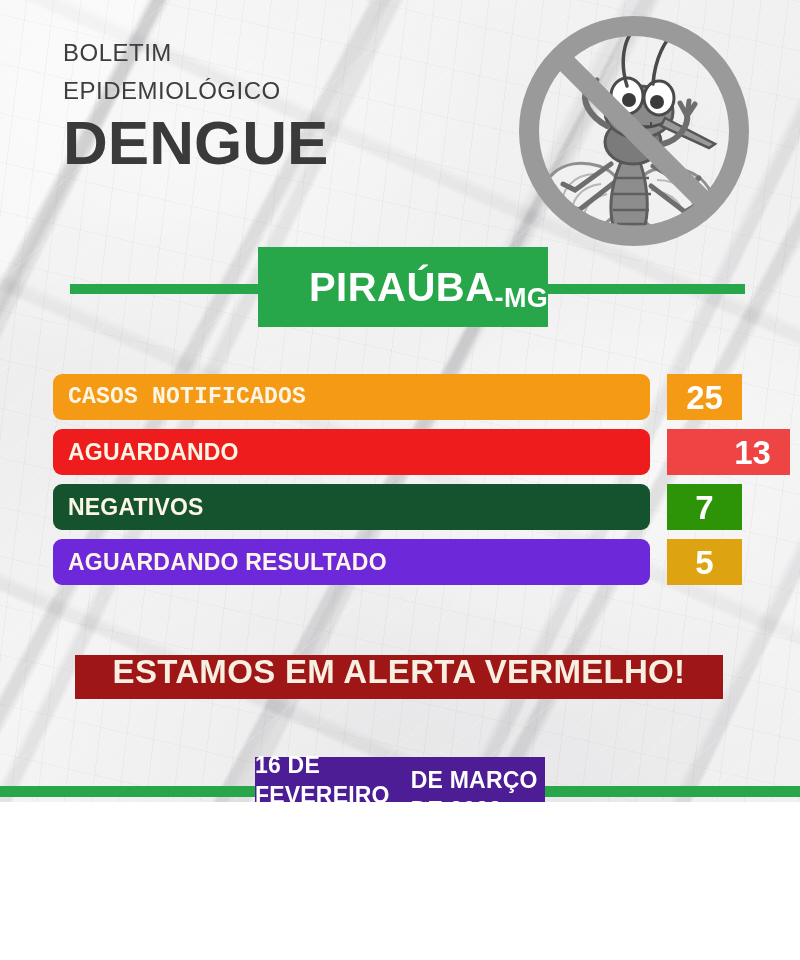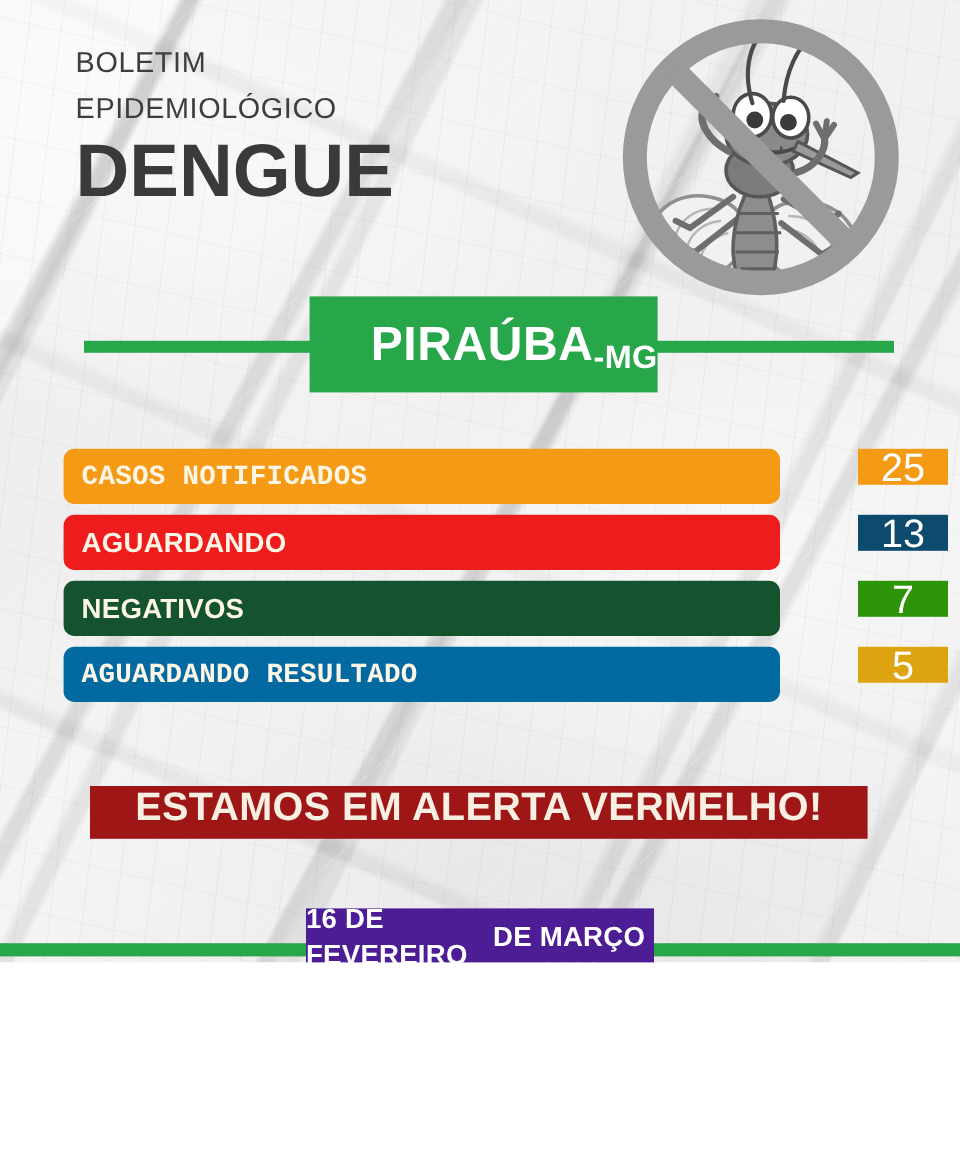--- a/index.html
+++ b/index.html
@@ -56,23 +56,23 @@
   #city-uf{color:#ffffff;font-size:27px;font-weight:800;letter-spacing:.3px;line-height:40px;margin-top:22px;}
   
   #stats{position:absolute;left:0;top:374px;width:800px;}
   .stat-row{position:relative;height:46px;margin-bottom:9px;}
   .stat-bar{
     position:absolute;left:53px;width:597px;height:46px;border-radius:9px;
     display:flex;align-items:center;box-sizing:border-box;padding-left:15px;
   }
   .stat-label{color:#fdf6e6;font-size:23px;font-weight:800;letter-spacing:.2px;line-height:23px;}
   .stat-num{
-    position:absolute;left:667px;width:75px;height:30px;
+    position:absolute;left:667px;width:75px;height:46px;
     display:flex;align-items:center;justify-content:center;
-    color:#ffffff;font-size:33px;font-weight:400;line-height:33px;margin-left:48px;
+    color:#ffffff;font-size:33px;font-weight:700;line-height:33px;
   }
   
   #alert-banner{
     position:absolute;left:75px;top:655px;width:648px;height:44px;background:#9e1616;
     display:flex;align-items:flex-start;justify-content:center;
   }
   #alert-text{color:#f7efe2;font-size:33px;font-weight:800;letter-spacing:.3px;line-height:33px;}
   
   #date-rule{position:absolute;left:0;top:786px;width:800px;height:11px;background:#27a74a;}
   #date-box{
@@ -164,32 +164,32 @@
       <div class="stat-bar" style="background: rgb(245, 154, 20); font-family: Liberation Mono, monospace;">
         <span class="stat-label">CASOS NOTIFICADOS</span>
       </div>
       <div class="stat-num" style="background: rgb(245, 154, 20);">25</div>
     </div>
 
     <div class="stat-row">
       <div class="stat-bar" style="background: rgb(238, 28, 28);">
         <span class="stat-label">AGUARDANDO</span>
       </div>
-      <div class="stat-num" style="background: #0c4a6e;">13</div>
+      <div class="stat-num" style="background: #ef4444; padding-left: 48px;">13</div>
     </div>
 
     <div class="stat-row">
       <div class="stat-bar" style="background: #14532d;">
         <span class="stat-label">NEGATIVOS</span>
       </div>
       <div class="stat-num" style="background: rgb(45, 148, 8);">7</div>
     </div>
 
     <div class="stat-row">
-      <div class="stat-bar" style="background: #0369a1; font-family: Liberation Mono, monospace;">
+      <div class="stat-bar" style="background: #6d28d9;">
         <span class="stat-label">AGUARDANDO RESULTADO</span>
       </div>
       <div class="stat-num" style="background: rgb(221, 163, 16);">5</div>
     </div>
 
   </div>
 
   <div id="alert-banner">
     <span id="alert-text">ESTAMOS EM ALERTA VERMELHO!</span>
   </div>

